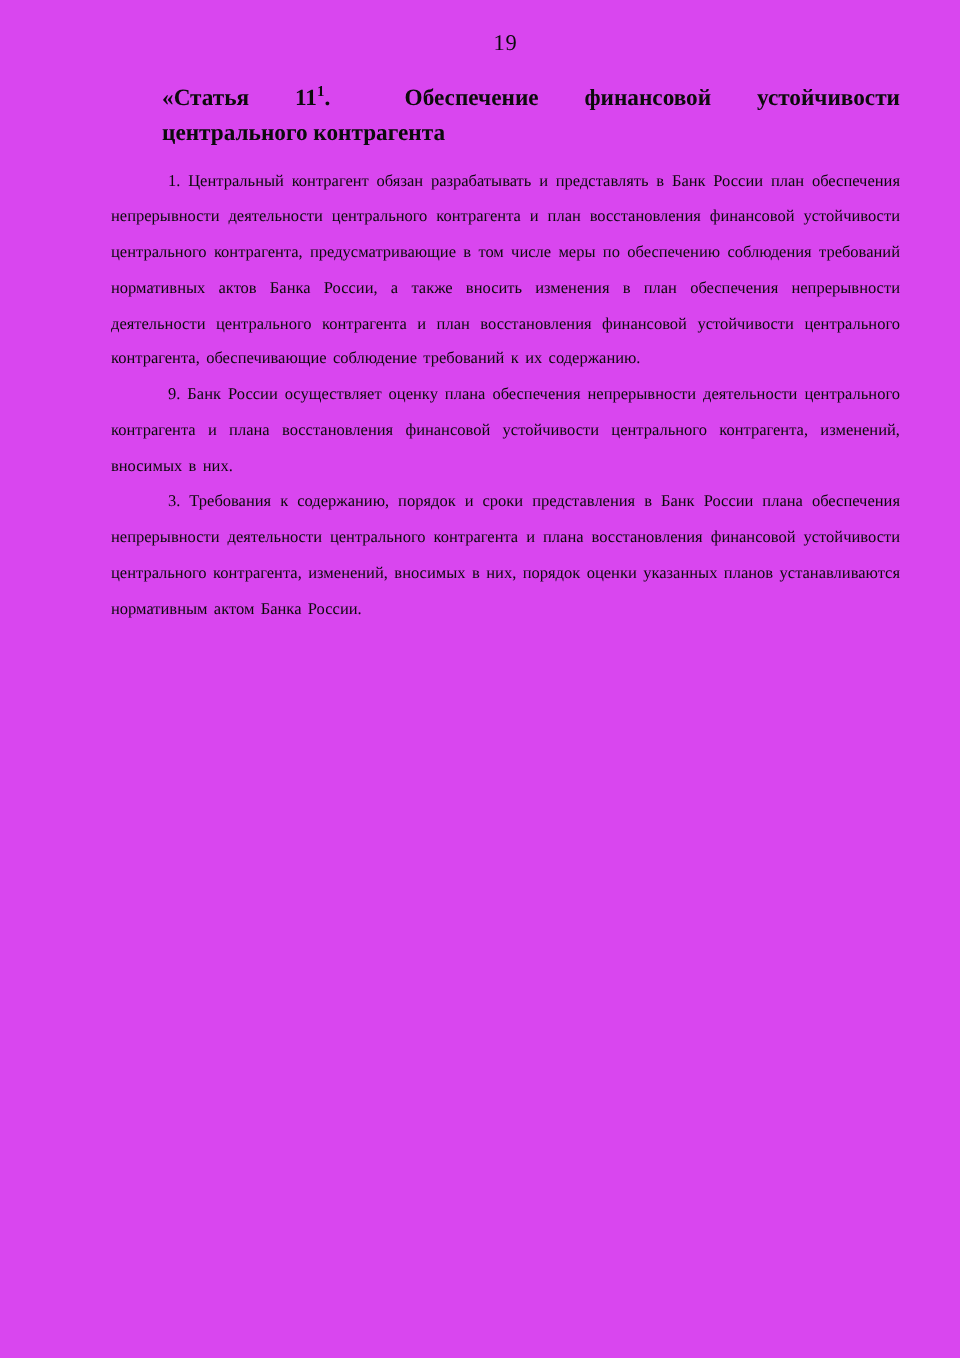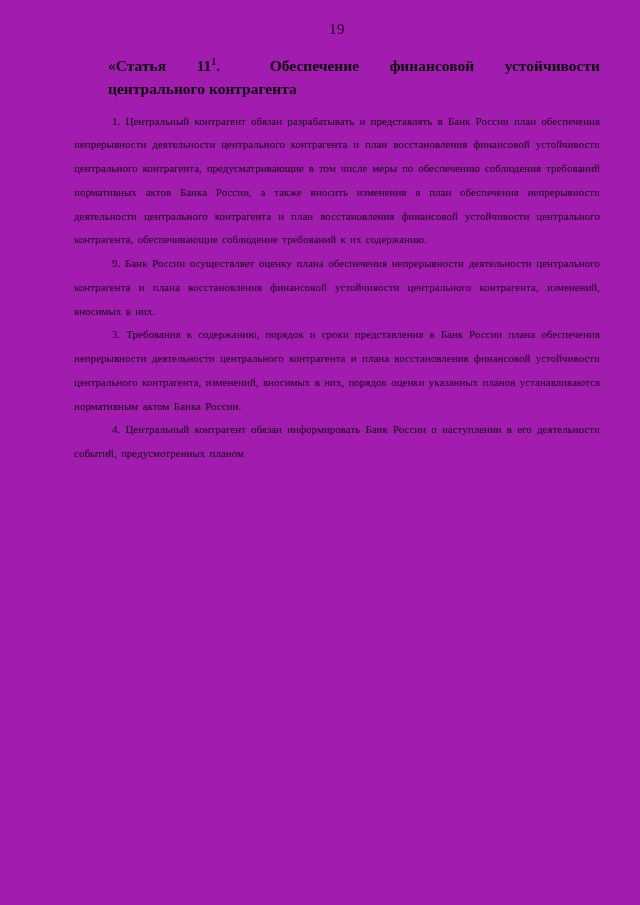--- a/index.html
+++ b/index.html
@@ -11,21 +11,21 @@
     width: 640px;
     height: 905px;
     font-family: "Liberation Serif", serif;
     color: #0b0b0b;
     position: relative;
     overflow: hidden;
   }
   .page {
     position: absolute;
     inset: 0;
-    background: #a21caf;
+    background: #d946ef;
     padding: 21px 40px 0 74px;
     box-sizing: border-box;
   }
   .page-number {
     text-align: center;
     font-size: 15px;
     letter-spacing: 0.5px;
     margin-bottom: 16px;
   }
   .heading {
@@ -74,16 +74,15 @@
       <span class="article-label"><span>«Статья&nbsp;11</span><sup>1</sup><span>.</span></span>
       <span class="bold-title">Обеспечение финансовой устойчивости</span>
     </div>
     <div class="heading-line2">центрального контрагента</div>
   </div>
 
   <div class="body-text">
     <p>1. Центральный контрагент обязан разрабатывать и представлять в Банк России план обеспечения непрерывности деятельности центрального контрагента и план восстановления финансовой устойчивости центрального контрагента, предусматривающие в том числе меры по обеспечению соблюдения требований нормативных актов Банка России, а также вносить изменения в план обеспечения непрерывности деятельности центрального контрагента и план восстановления финансовой устойчивости центрального контрагента, обеспечивающие соблюдение требований к их содержанию.</p>
     <p>9. Банк России осуществляет оценку плана обеспечения непрерывности деятельности центрального контрагента и плана восстановления финансовой устойчивости центрального контрагента, изменений, вносимых в них.</p>
     <p>3. Требования к содержанию, порядок и сроки представления в Банк России плана обеспечения непрерывности деятельности центрального контрагента и плана восстановления финансовой устойчивости центрального контрагента, изменений, вносимых в них, порядок оценки указанных планов устанавливаются нормативным актом Банка России.</p>
-    <p>4. Центральный контрагент обязан информировать Банк России о наступлении в его деятельности событий, предусмотренных планом</p>
   </div>
 
 </div>
 
 </body></html>

